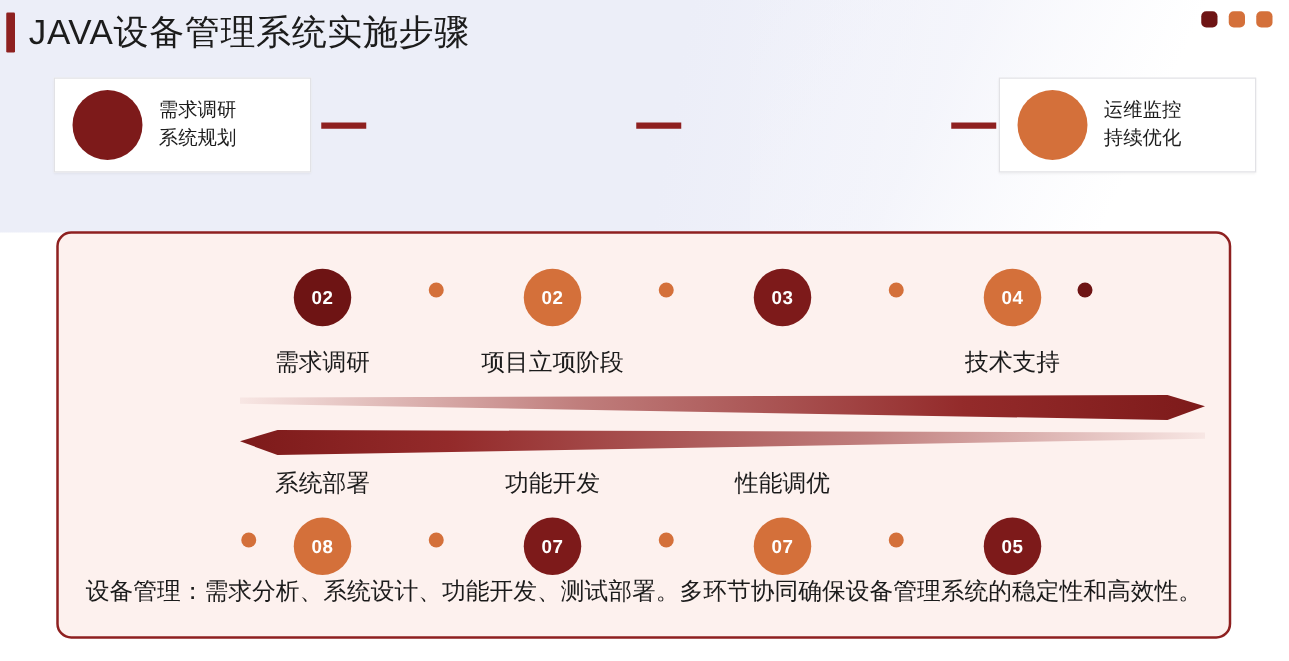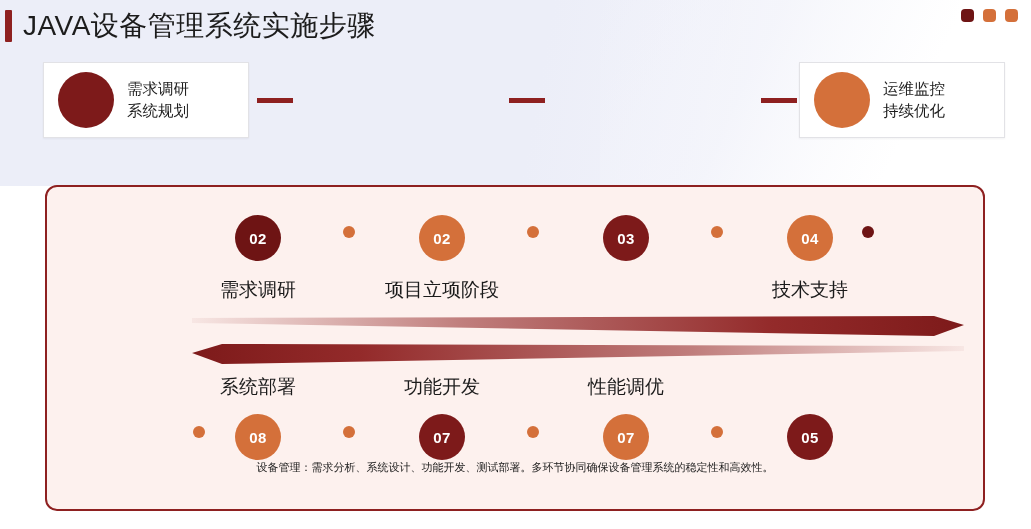--- a/index.html
+++ b/index.html
@@ -66,21 +66,21 @@
   .mini-dot{position:absolute;border-radius:50%;}
   .stage-label{
     position:absolute;font-size:19px;color:#1b1b1b;white-space:nowrap;
     text-align:center;
   }
 
   
   .arrow-wrap{position:absolute;}
   #caption{
     position:absolute;left:45px;top:460px;width:940px;
-    text-align:center;font-size:11px;color:#1b1b1b;white-space:nowrap;z-index:6;
+    text-align:center;font-size:19px;color:#1b1b1b;white-space:nowrap;z-index:6;
   }
 </style>
 </head>
 <body>
 
 <div id="backdrop">
   <div id="bg-tint"></div>
   <div id="bg-tint2"></div>
 </div>
 

